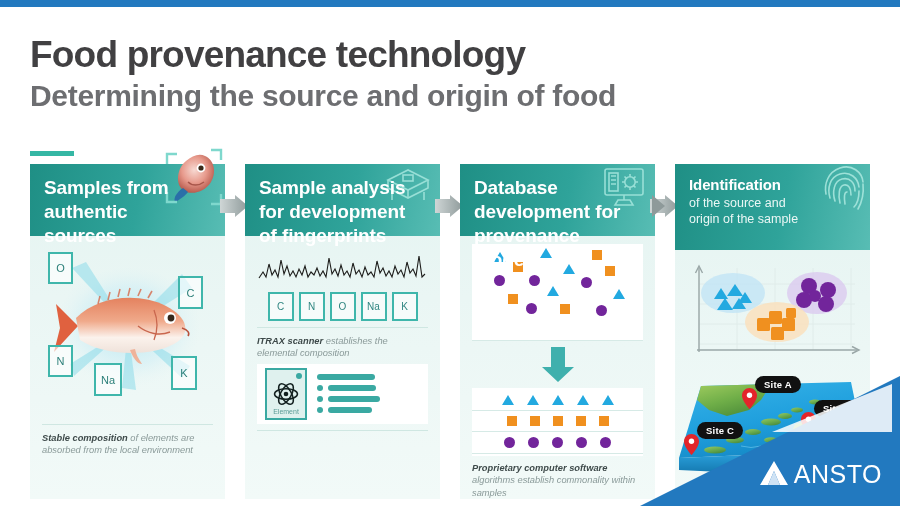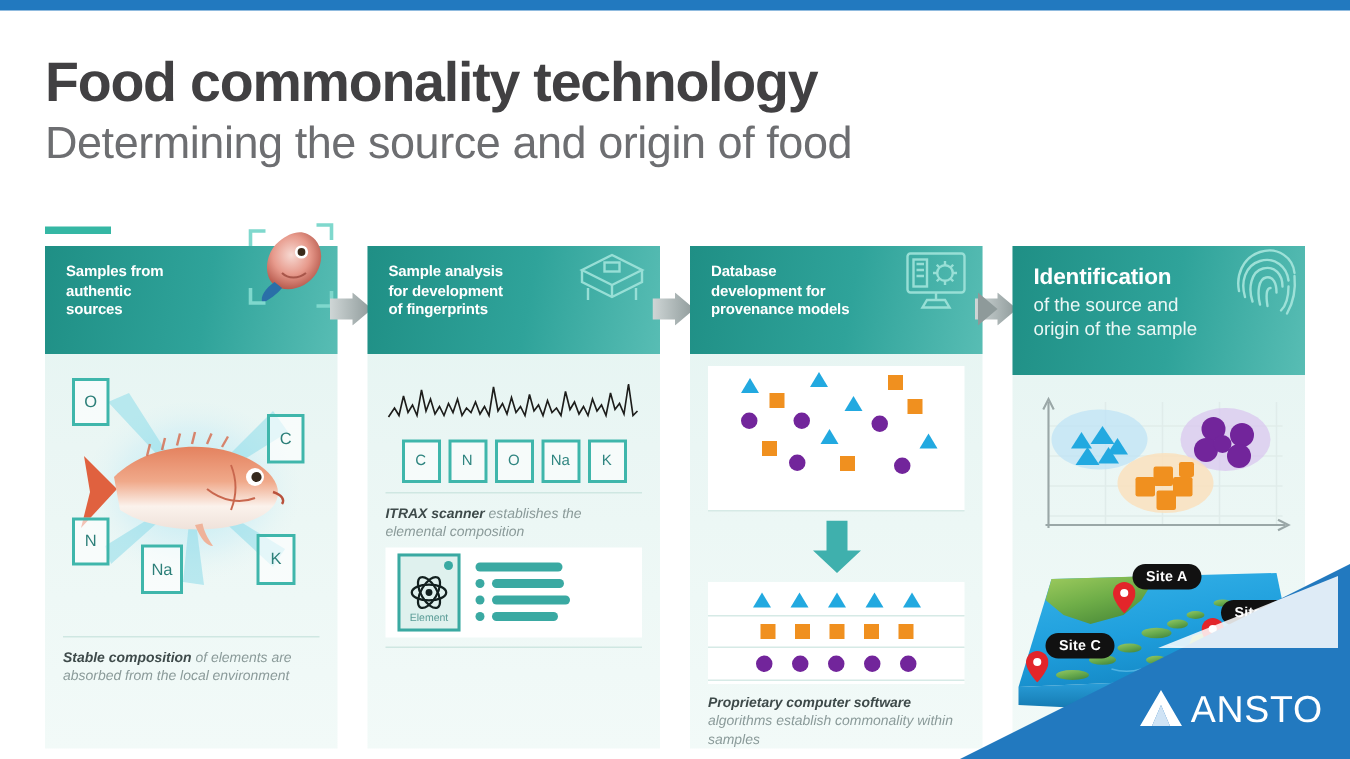--- a/index.html
+++ b/index.html
@@ -19,21 +19,21 @@
   }
 
   
   .title-block { position: absolute; top: 36px; left: 30px; }
   .title-main {
     font-size: 37px; font-weight: bold; color: #414042;
     letter-spacing: -0.8px; line-height: 1.05;
   }
   .title-sub {
     font-size: 30px; color: #6d6e71; line-height: 1.15;
-    letter-spacing: -0.3px; margin-top: 4px;
+    letter-spacing: -0.3px; margin-top: 4px; font-weight: bold;
   }
 
   
   .accent-dash {
     position: absolute; top: 151px; left: 30px;
     width: 44px; height: 5px; background: #35b7a4;
   }
 
   
   .corner-wedge {
@@ -80,21 +80,21 @@
   .panel-head {
     position: relative;
     height: 72px;
     background: linear-gradient(100deg,#1f8f85 0%, #2fa39a 55%, #58bdb4 100%);
     padding: 12px 12px 0 14px;
     overflow: visible;
     z-index: 3;
   }
   .panel-head.p4 { height: 86px; }
   .panel-head-title {
-    color: #ffffff; font-weight: bold; font-size: 10px;
+    color: #ffffff; font-weight: bold; font-size: 19px;
     line-height: 1.26; letter-spacing: -0.1px;
     position: relative; z-index: 3;
     white-space: pre-line;
   }
   .panel-head-title.id-main { font-size: 15px; margin-bottom: 1px; }
   .panel-head-sub {
     color: #eaf7f5; font-size: 12.5px; font-weight: normal;
     line-height: 1.25; white-space: pre-line;
     position: relative; z-index: 3;
   }
@@ -194,21 +194,21 @@
     font-size: 9.5px; font-weight: bold; letter-spacing: .2px;
     padding: 3px 9px; border-radius: 11px; white-space: nowrap;
   }
 </style>
 </head>
 <body>
 
 <div class="top-rule"></div>
 
 <div class="title-block">
-  <div class="title-main">Food commonality technology</div>
+  <div class="title-main">Food provenance technology</div>
   <div class="title-sub">Determining the source and origin of food</div>
 </div>
 <div class="accent-dash"></div>
 
 <div class="panels">
 
   <div class="panel">
     <div class="panel-head">
       <div class="panel-head-title">Samples from
 authentic

